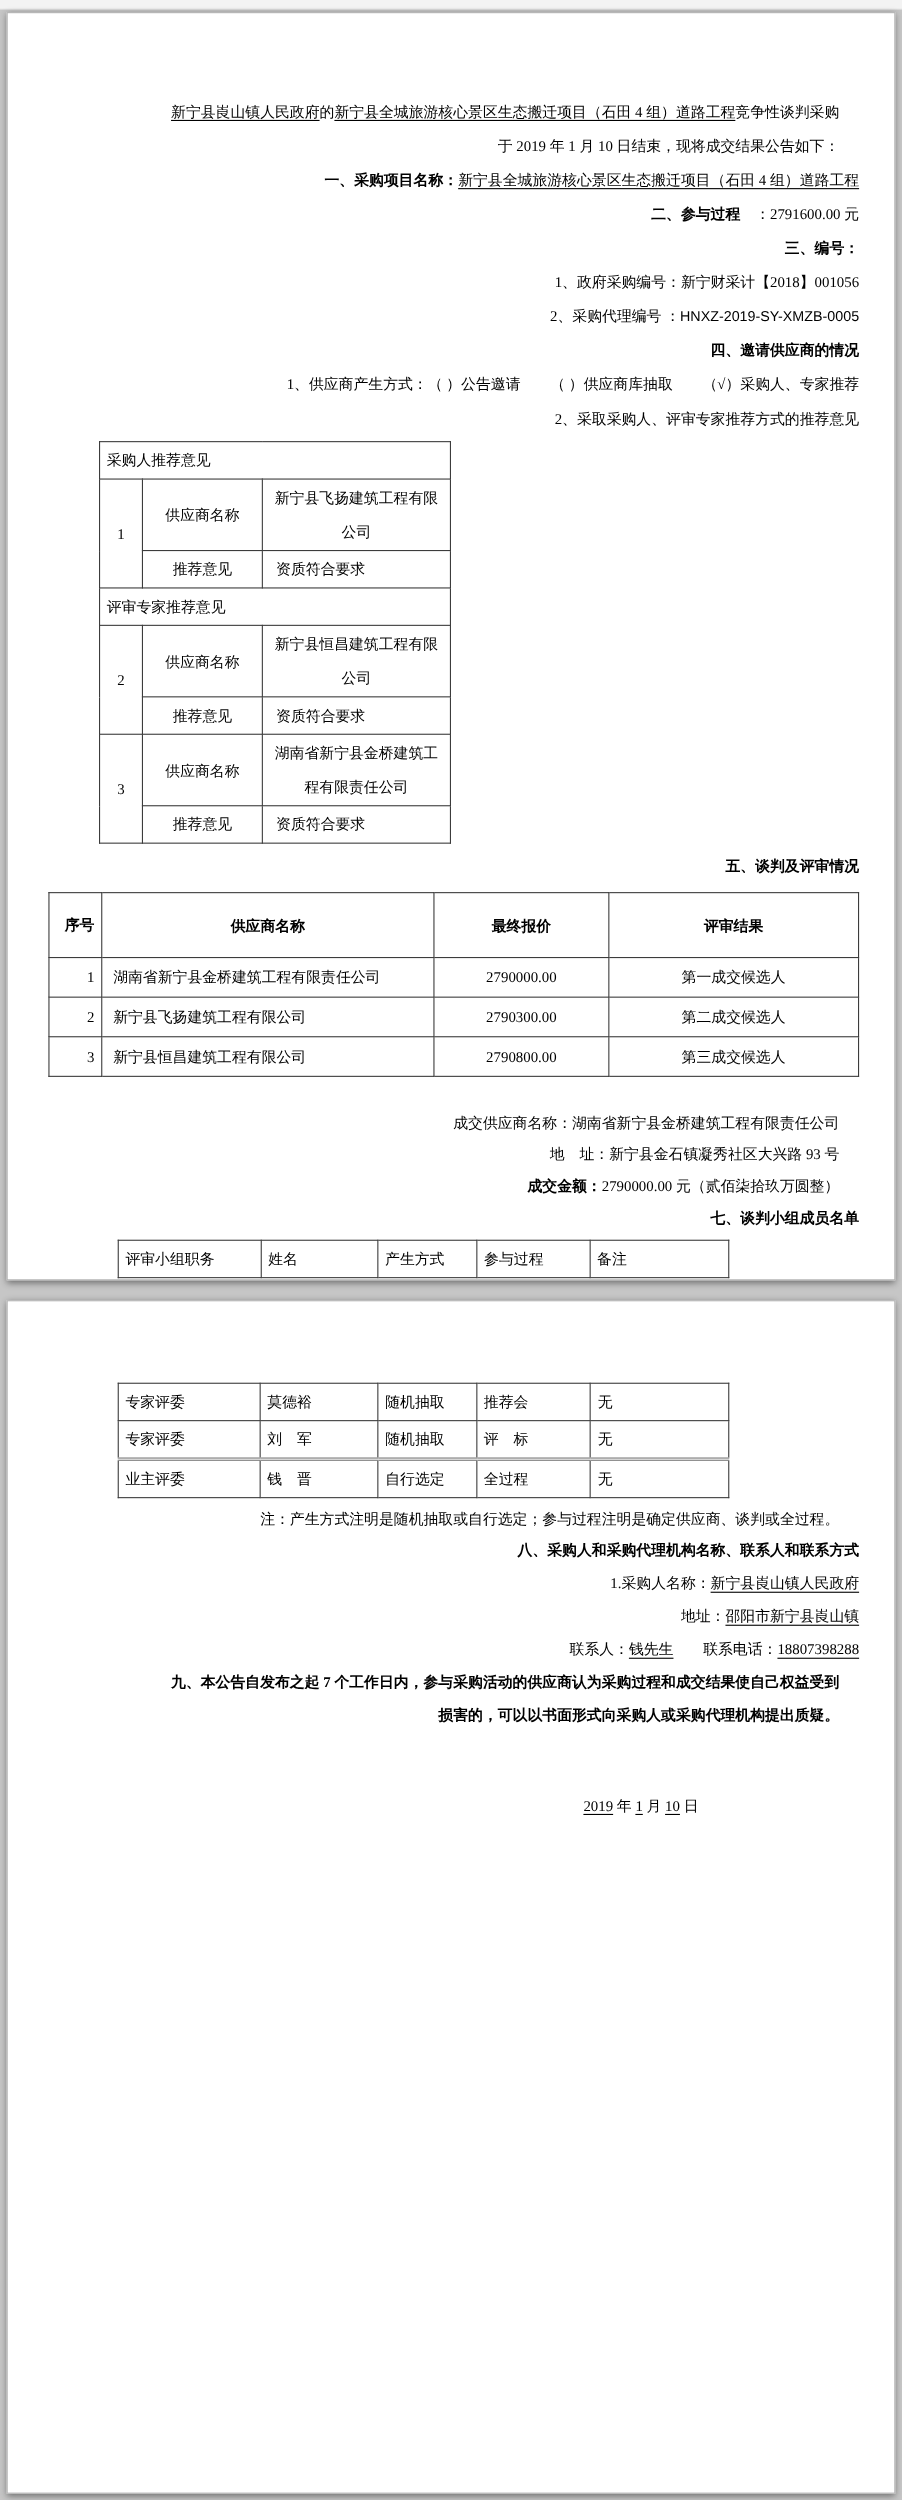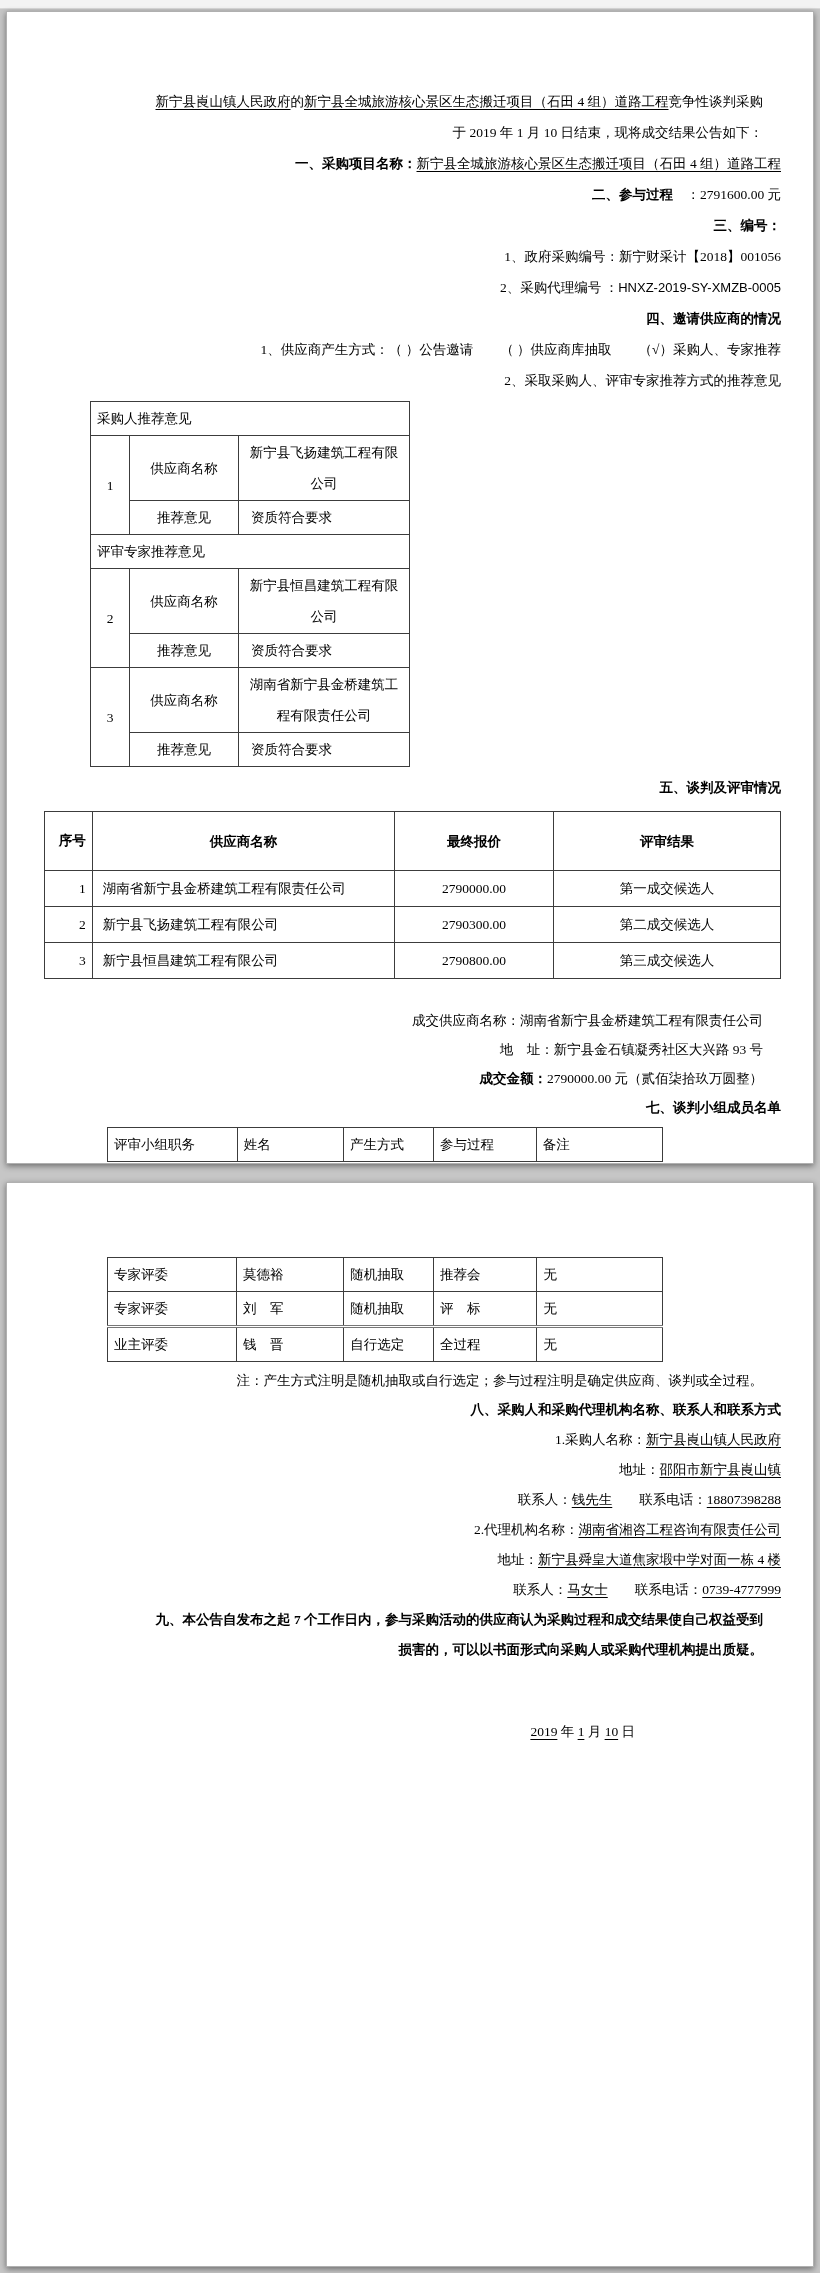--- a/index.html
+++ b/index.html
@@ -209,25 +209,20 @@
     <p class="note">注：产生方式注明是随机抽取或自行选定；参与过程注明是确定供应商、谈判或全过程。</p>
 
     <p class="head" style="line-height:30px">八、采购人和采购代理机构名称、联系人和联系方式</p>
 
     <div class="contact-block">
       <p class="sub"><span>1.采购人名称：</span><span class="ul">新宁县崀山镇人民政府</span></p>
       <p class="sub" style="margin-left:104px"><span>地址：</span><span class="ul">邵阳市新宁县崀山镇</span></p>
       <p class="sub" style="margin-left:104px"><span>联系人：</span><span class="ul">钱先生</span><span>　　</span><span>联系电话：</span><span class="ul">18807398288</span></p>
     </div>
 
-    <div class="contact-block">
-      <p class="sub"><span>2.代理机构名称：</span><span class="ul">湖南省湘咨工程咨询有限责任公司</span></p>
-      <p class="sub" style="margin-left:104px"><span>地址：</span><span class="ul">新宁县舜皇大道焦家塅中学对面一栋 4 楼</span></p>
-      <p class="sub" style="margin-left:104px"><span>联系人：</span><span class="ul">马女士</span><span>　　</span><span>联系电话：</span><span class="ul">0739-4777999</span></p>
-    </div>
 
     <p class="para indent b" style="line-height:30px">九、本公告自发布之起 7 个工作日内，参与采购活动的供应商认为采购过程和成交结果使自己权益受到损害的，可以以书面形式向采购人或采购代理机构提出质疑。</p>
 
     <div class="datewrap"><span class="ul">2019</span><span> 年 </span><span class="ul">1</span><span> 月 </span><span class="ul">10</span><span> 日</span></div>
 
   </div>
 </div>
 
 <div style="height:10px"></div>
 

